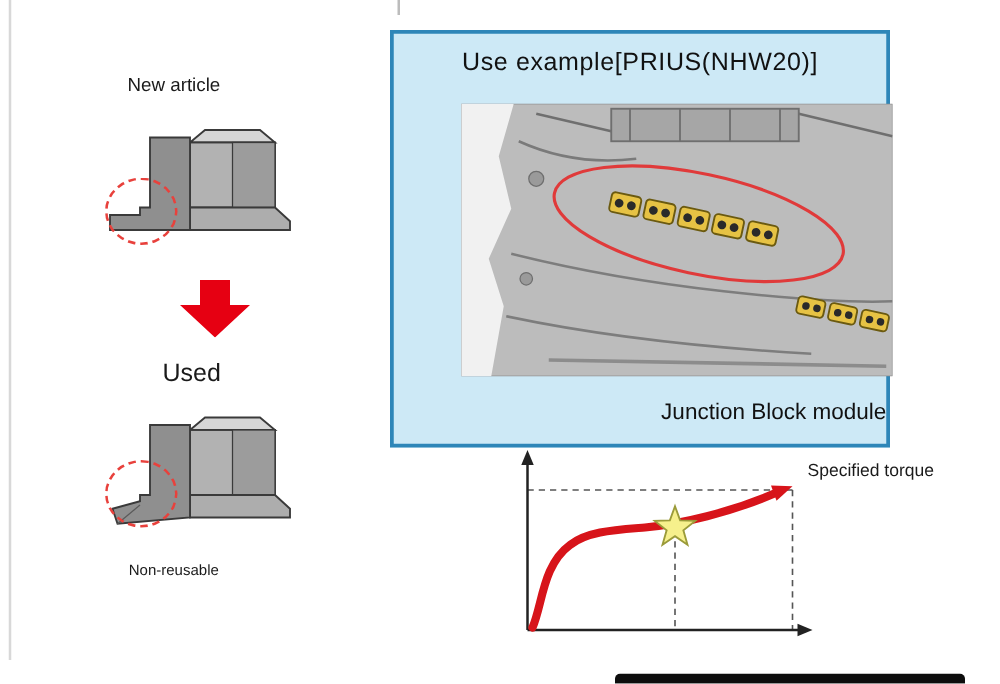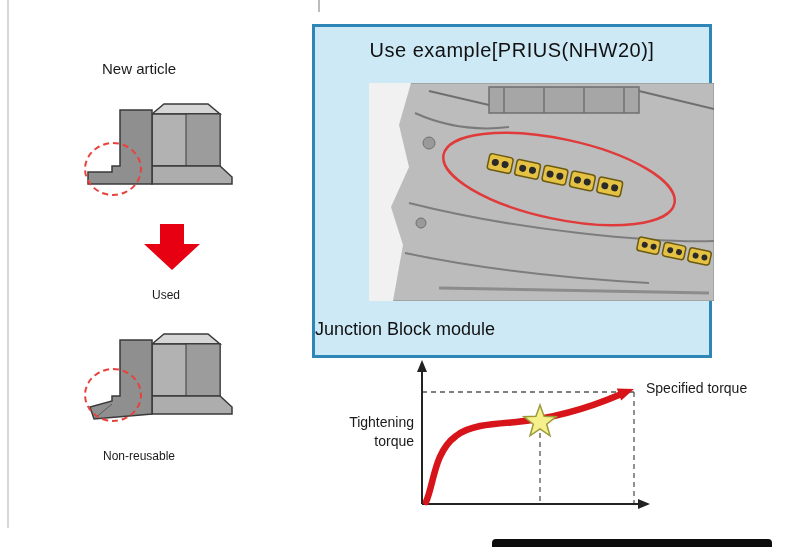--- a/index.html
+++ b/index.html
@@ -1,40 +1,40 @@
 <!DOCTYPE html>
 <html><head>
 <meta charset="utf-8">
 <style>
   html,body{margin:0;padding:0;background:#ffffff;}
   .stage{position:relative;width:800px;height:547px;background:#ffffff;overflow:hidden;
          font-family:"Liberation Sans", sans-serif;color:#1a1a1a;}
   .label{position:absolute;color:#1a1a1a;white-space:nowrap;text-align:center;}
   .new-article{left:102px;top:60px;font-size:15px;}
-  .used-label{left:152px;top:288px;font-size:12px;}
+  .used-label{left:130px;top:288px;font-size:20px;}
   .non-reusable{left:103px;top:449px;font-size:12px;}
   .nut{position:absolute;width:170px;height:110px;}
   .nut-new{left:68px;top:92px;}
   .nut-used{left:68px;top:322px;}
   .dashed-circle{position:absolute;width:54px;height:50px;border:2.5px dashed #e8413c;border-radius:50%;}
   .circle-new{left:84px;top:142px;}
   .circle-used{left:84px;top:368px;}
   .red-arrow{position:absolute;left:144px;top:224px;width:56px;height:46px;}
   .example-panel{position:absolute;left:312px;top:24px;width:400px;height:334px;
                  background:#cde9f6;border:3px solid #2e86b8;box-sizing:border-box;}
   .panel-title{position:absolute;left:0;top:12px;width:100%;text-align:center;
                font-size:20px;letter-spacing:0.5px;color:#111;}
   .module-image{position:absolute;left:54px;top:56px;width:345px;height:218px;}
-  .panel-caption{position:absolute;left:0;top:292px;width:100%;text-align:left;
+  .panel-caption{position:absolute;left:0;top:292px;width:100%;text-align:right;
                  font-size:18px;color:#111;}
   .chart-svg{position:absolute;left:408px;top:358px;width:245px;height:152px;}
   .ylab{position:absolute;left:322px;top:413px;width:92px;text-align:right;
         font-size:14px;line-height:1.35;}
   .ylab span{display:block;}
-  .specified{position:absolute;left:646px;top:380px;font-size:14px;}
+  .specified{position:absolute;left:646px;top:368px;font-size:14px;}
   .xlab{position:absolute;left:425px;top:512px;width:215px;text-align:center;font-size:15px;}
   .left-edge{position:absolute;left:7px;top:0;width:2px;height:528px;background:#d8d8d8;}
   .top-tick{position:absolute;left:318px;top:0;width:2px;height:12px;background:#bcbcbc;}
   .bottom-bar{position:absolute;left:492px;top:539px;width:280px;height:8px;
               background:#0d0d0d;border-radius:4px 4px 0 0;}
 </style>
 </head>
 <body>
 
 <div class="stage">
@@ -149,20 +149,16 @@
     <polygon points="14,2 9,14 19,14" fill="#222"></polygon>
     <line x1="14" y1="146" x2="232" y2="146" stroke="#222" stroke-width="2"></line>
     <polygon points="242,146 230,141 230,151" fill="#222"></polygon>
 
     <path d="M 18,144 C 26,126 26,94 48,78 C 62,67 84,66 108,64 C 138,61 176,52 211,37" fill="none" stroke="#d7141a" stroke-width="6.5" stroke-linecap="round"></path>
     <polygon points="226,31 213.2,42.6 208.8,30.4" fill="#d7141a"></polygon>
 
     <polygon points="132,47 136.1,58.3 148.2,58.7 138.7,66.2 142,77.8 132,71 122,77.8 125.3,66.2 115.8,58.7 127.9,58.3" fill="#f6f08c" stroke="#9b9b3a" stroke-width="1.5"></polygon>
   </svg>
 
-  <div class="ylab">
-    <span>Tightening</span>
-    <span>torque</span>
-  </div>
   <div class="specified">Specified torque</div>
 
   <div class="bottom-bar"></div>
 </div>
 
 </body></html>

